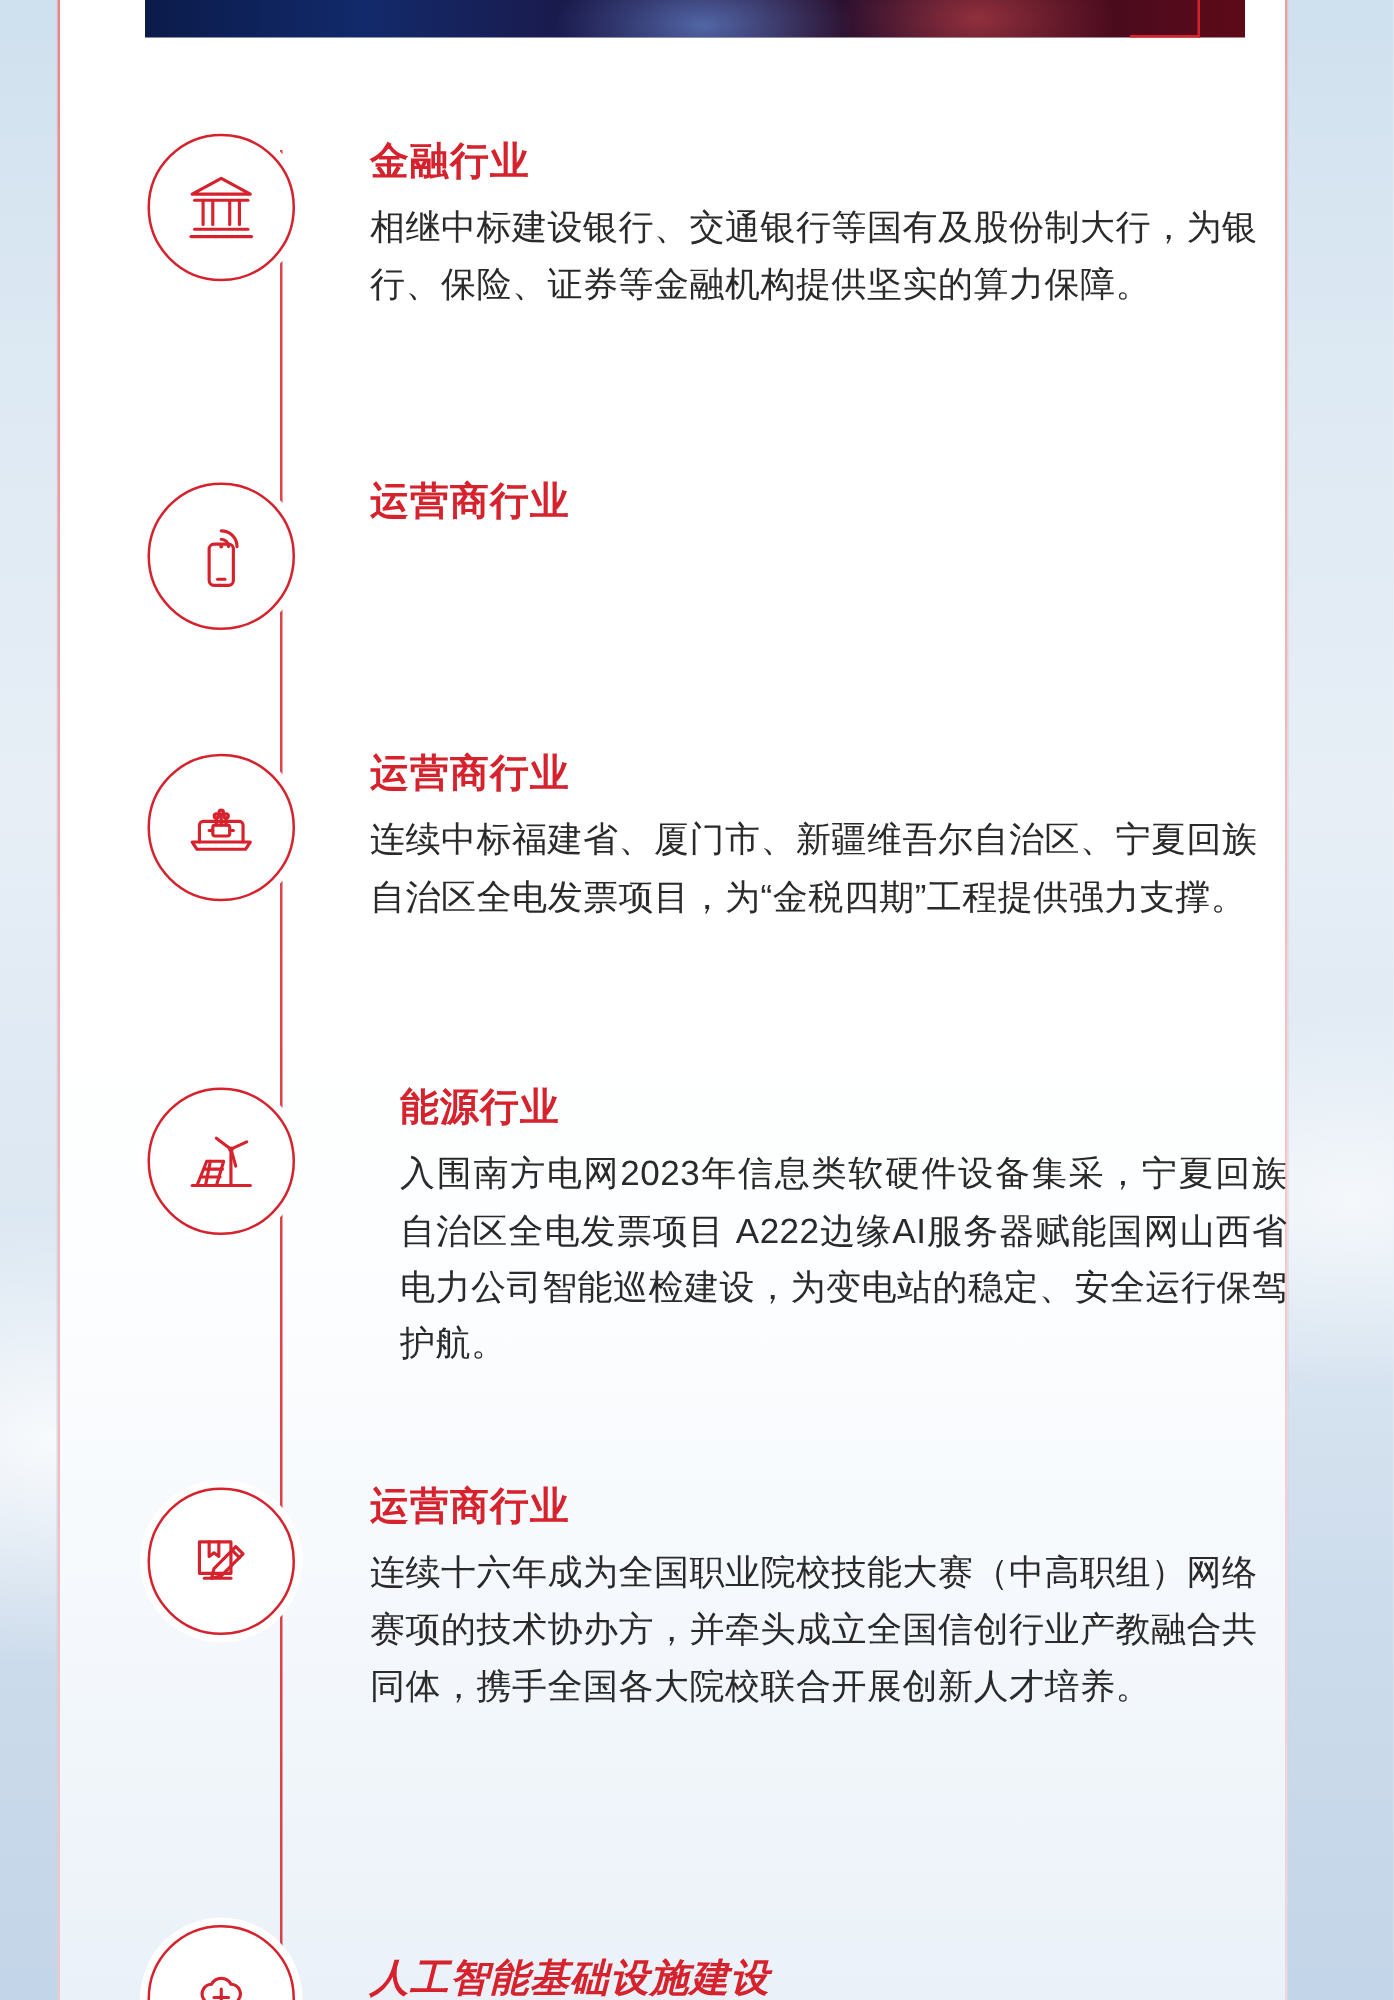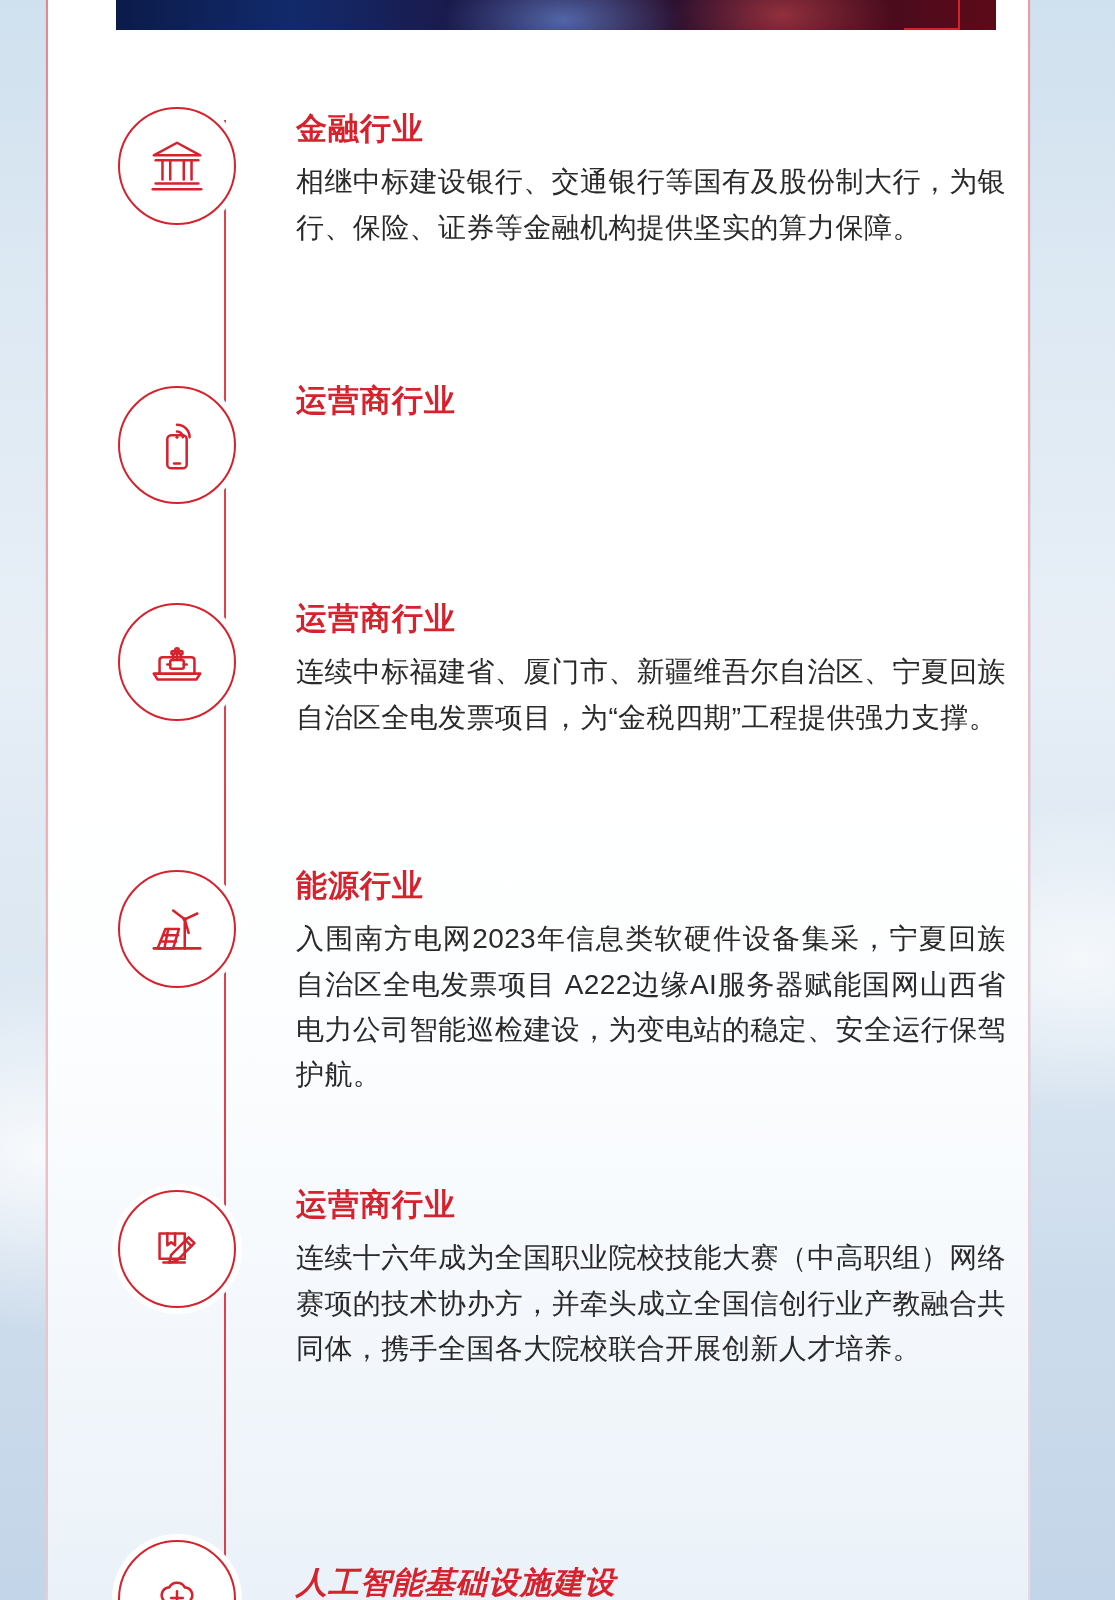--- a/index.html
+++ b/index.html
@@ -163,21 +163,21 @@
           <path d="M40 22 L53 16"></path>
           <path d="M40 22 L44 36"></path>
           <circle cx="40" cy="22" r="2.2" fill="#d6222d" stroke="none"></circle>
           <path d="M12 52 L20 32 h14 l-6 20 Z"></path>
           <line x1="15" y1="45" x2="31" y2="45"></line>
           <line x1="18" y1="38.5" x2="33" y2="38.5"></line>
           <line x1="23" y1="32" x2="19" y2="52"></line>
           <line x1="8" y1="52" x2="56" y2="52"></line>
         </svg>
       </div>
-      <div class="txt" style="top:867px;">
+      <div class="txt" style="top:867px;margin-left:24px;">
         <p class="h">能源行业</p>
         <p class="p">入围南方电网2023年信息类软硬件设备集采，宁夏回族自治区全电发票项目 A222边缘AI服务器赋能国网山西省电力公司智能巡检建设，为变电站的稳定、安全运行保驾护航。</p>
       </div>
     </div>
 
     <div class="row">
       <div class="badge" style="top:1190px;">
         <svg width="62" height="62" viewBox="0 0 64 64" fill="none" stroke="#d6222d" stroke-width="2.6" stroke-linecap="round" stroke-linejoin="round">
           <path d="M14 16 h26 v26 h-26 z"></path>
           <path d="M22 16 v12 l4 -3 l4 3 v-12"></path>

